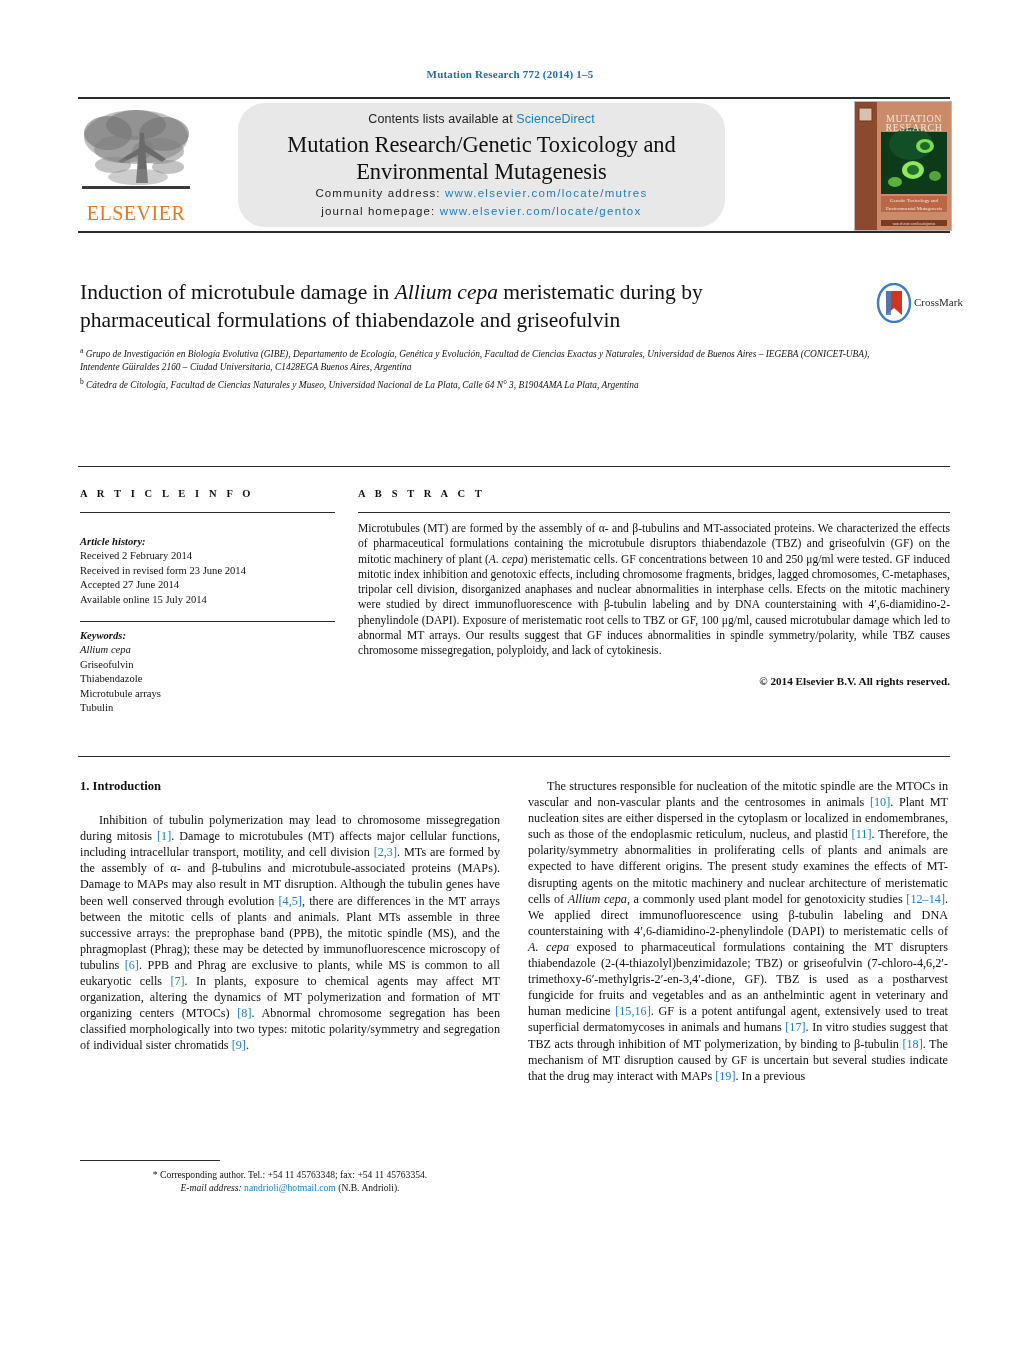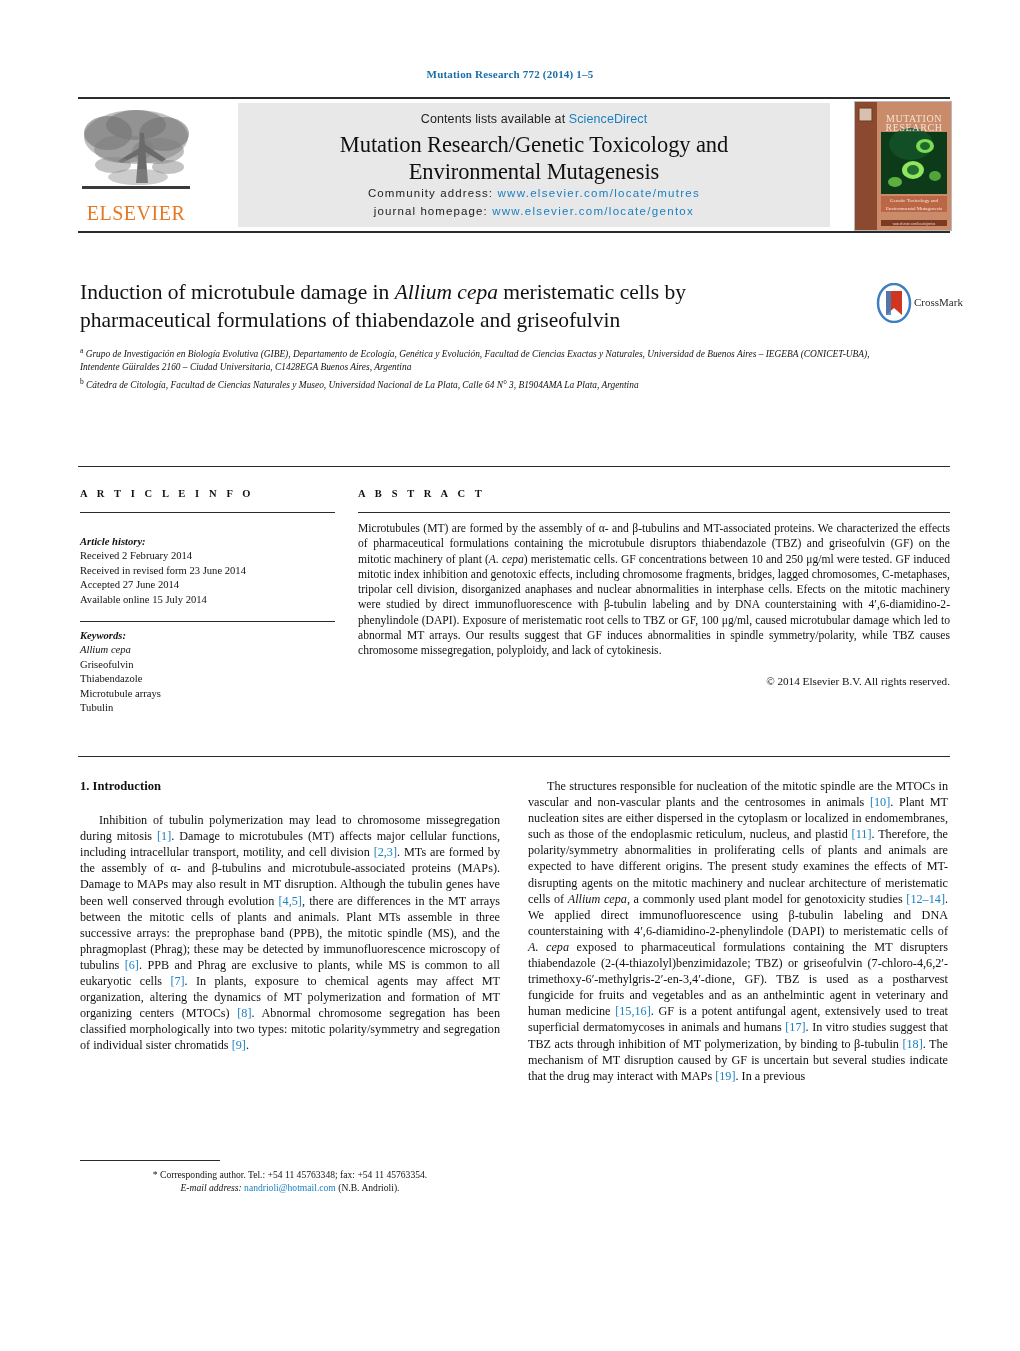--- a/index.html
+++ b/index.html
@@ -63,24 +63,25 @@
     width: 116px;
     text-align: center;
     font-family: "Liberation Serif", serif;
     font-size: 20px;
     letter-spacing: .5px;
     color: #e87722;
   }
   .contents-box {
     position: absolute;
     left: 160px; top: 4px;
-    width: 592px;
+    width: 487px;
     height: 124px;
     background: #e8e8e8;
     text-align: center;
+    border-radius: 27px;
   }
   .contents-line {
     font-family: "Liberation Sans", sans-serif;
     font-size: 12.5px;
     color: #222;
     padding-top: 9px;
     letter-spacing: .1px;
   }
   .contents-line a, .link {
     color: #1a7fc1;
@@ -216,21 +217,21 @@
     line-height: 15.3px;
     text-align: justify;
     margin-top: 8px;
     color: #111;
   }
   .abs-text em { font-style: italic; }
   .abs-copy {
     font-family: "Liberation Serif", serif;
     font-size: 11.2px;
     text-align: right;
-    font-weight: normal;
+    font-weight: bold;
     margin-top: 16px;
     color: #111;
   }
 
   .rule-below-abs {
     position: absolute;
     left: 78px; top: 756px;
     width: 872px;
     border-top: 1.6px solid #2b2b2b;
   }
@@ -359,21 +360,21 @@
           <rect x="26" y="118" width="66" height="6" fill="#7d3a22"></rect>
           <text x="59" y="122.5" font-family="Liberation Sans, sans-serif" font-size="3" fill="#e9d4c4" text-anchor="middle">www.elsevier.com/locate/gentox</text>
         </svg>
       </div>
 
     </div>
   </div>
 
   <div class="title-block">
     <h1 class="art-title">
-      <span>Induction of microtubule damage in </span><em>Allium cepa</em><span> meristematic cells by</span><br>
+      <span>Induction of microtubule damage in </span><em>Allium cepa</em><span> meristematic during by</span><br>
       <span>pharmaceutical formulations of thiabendazole and griseofulvin</span>
     </h1>
 
 
     <div class="affil">
       <div><span class="mk">a</span> <span>Grupo de Investigación en Biología Evolutiva (GIBE), Departamento de Ecología, Genética y Evolución, Facultad de Ciencias Exactas y Naturales, Universidad de Buenos Aires – IEGEBA (CONICET-UBA), Intendente Güiraldes 2160 – Ciudad Universitaria, C1428EGA Buenos Aires, Argentina</span></div>
       <div><span class="mk">b</span> <span>Cátedra de Citología, Facultad de Ciencias Naturales y Museo, Universidad Nacional de La Plata, Calle 64 N° 3, B1904AMA La Plata, Argentina</span></div>
     </div>
   </div>
 

